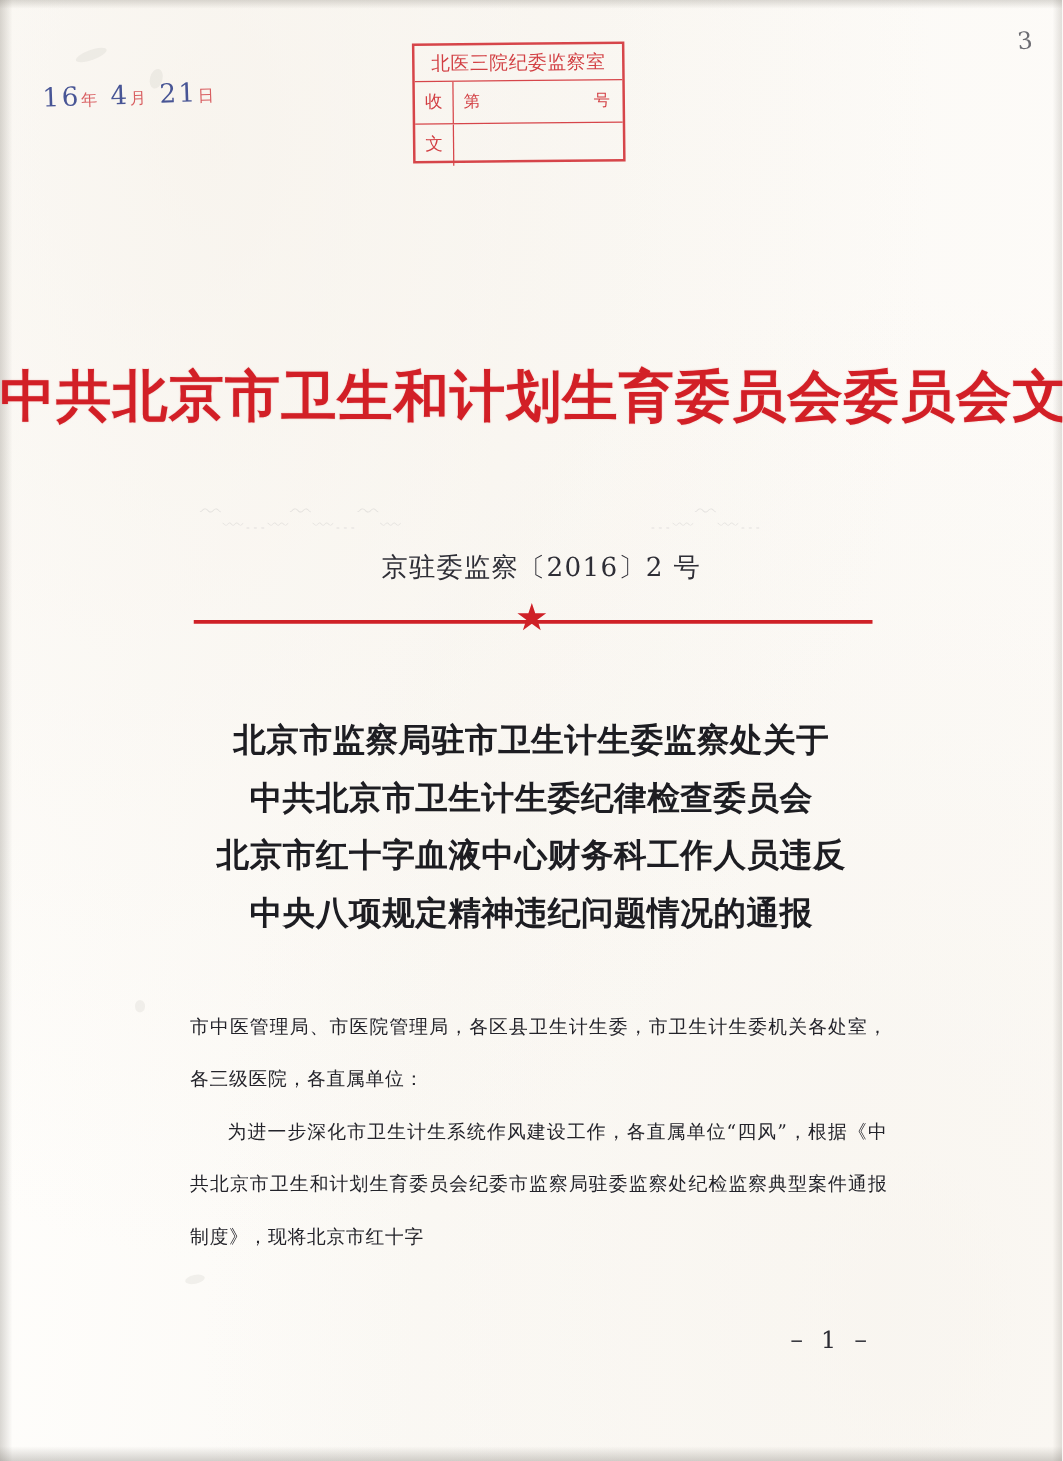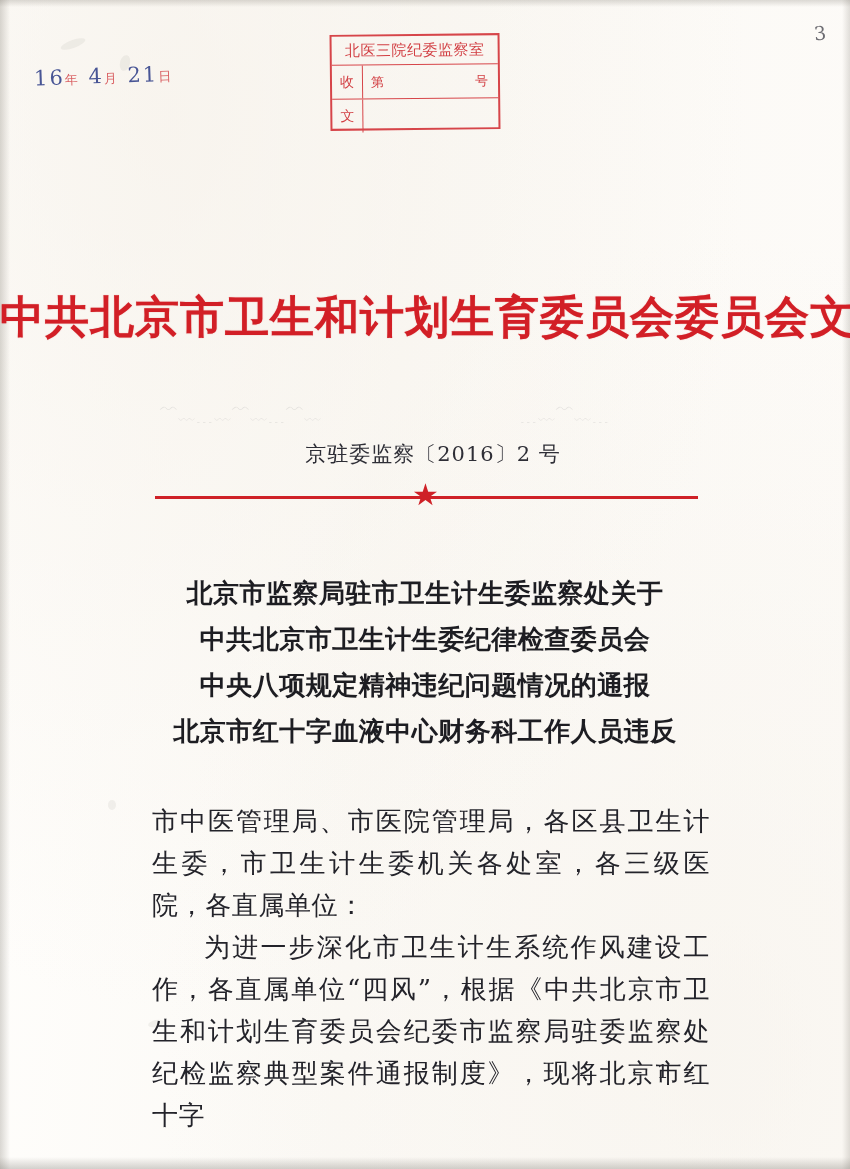--- a/index.html
+++ b/index.html
@@ -200,21 +200,21 @@
   }
   .title-block div { white-space: nowrap; }
 
   
   .body-text {
     position: absolute;
     left: 152px;
     right: 140px;
     top: 800px;
     font-family: "DejaVu Serif", "Liberation Serif", serif;
-    font-size: 26px;
+    font-size: 15px;
     line-height: 42px;
     color: #23232a;
     text-align: justify;
     letter-spacing: 0.6px;
   }
   .body-text p { margin: 0; }
   .indent { text-indent: 2em; }
 
   
   .footer-num {
@@ -287,22 +287,22 @@
   <div class="masthead">中共北京市卫生和计划生育委员会委员会文件</div>
 
   <div class="docnum">京驻委监察〔2016〕2 号</div>
 
   <div class="redrule"></div>
   <div class="redstar">★</div>
 
   <div class="title-block">
     <div>北京市监察局驻市卫生计生委监察处关于</div>
     <div>中共北京市卫生计生委纪律检查委员会</div>
+    <div>北京市红十字血液中心财务科工作人员违反</div>
     <div>中央八项规定精神违纪问题情况的通报</div>
-    <div>北京市红十字血液中心财务科工作人员违反</div>
   </div>
 
   <div class="body-text">
     <p>市中医管理局、市医院管理局，各区县卫生计生委，市卫生计生委机关各处室，各三级医院，各直属单位：</p>
     <p class="indent">为进一步深化市卫生计生系统作风建设工作，各直属单位“四风”，根据《中共北京市卫生和计划生育委员会纪委市监察局驻委监察处纪检监察典型案件通报制度》，现将北京市红十字</p>
   </div>
 
   <div class="footer-num">－ 1 －</div>
 
 </div>

